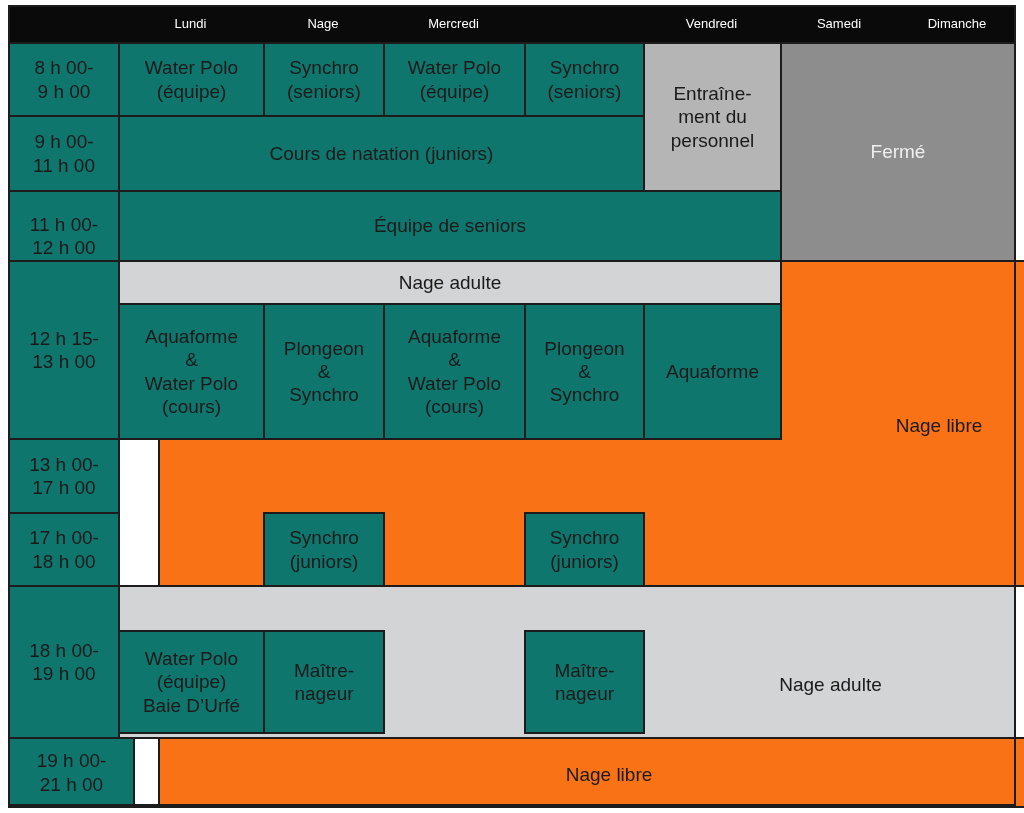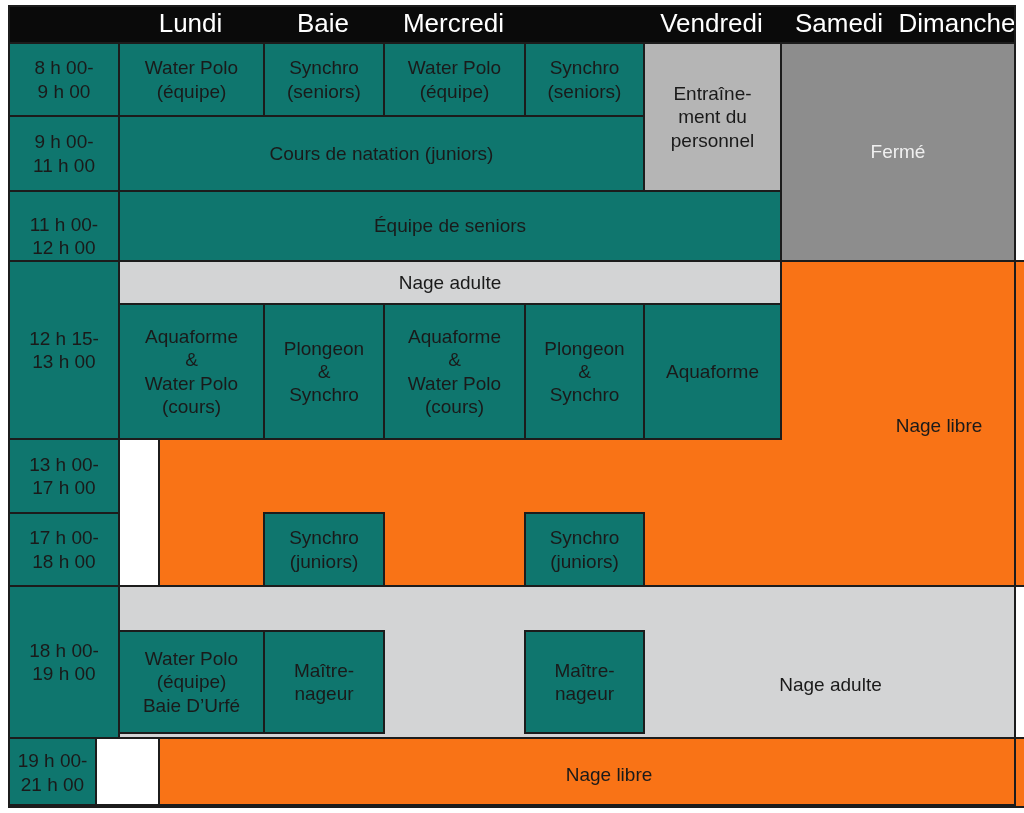--- a/index.html
+++ b/index.html
@@ -28,21 +28,21 @@
     border:2px solid #1c1c1c;border-bottom-width:4px;
     background:transparent;pointer-events:none;z-index:50;
   }
   .header-bar{
     position:absolute;box-sizing:border-box;
     background:#0a0a0a;z-index:10;
   }
   .day{
     position:absolute;box-sizing:border-box;z-index:11;
     display:flex;align-items:center;justify-content:center;
-    color:#ffffff;font-size:26px;
+    color:#ffffff;font-size:13px;
   }
   .region-label{
     position:absolute;box-sizing:border-box;
     display:flex;align-items:center;justify-content:center;
     text-align:center;white-space:pre-line;font-size:19px;
   }
 </style>
 </head>
 <body>
 
@@ -55,41 +55,41 @@
   <div class="cell g-light" style="left:118px;top:585px;width:898px;height:154px;">
     <span class="region-label" style="left:525px;top:43px;width:371px;height:109px;">Nage adulte</span>
   </div>
 
   <div class="cell g-mid" style="left:118px;top:737px;width:898px;height:71px;">
     <span class="region-label" style="left:0;top:0;width:898px;height:71px;">Nage libre</span>
   </div>
 
   <div class="header-bar" style="left:8px;top:5px;width:1008px;height:37px;"></div>
   <div class="day" style="left:118px;top:5px;width:145px;height:37px;">Lundi</div>
-  <div class="day" style="left:263px;top:5px;width:120px;height:37px;">Baie</div>
+  <div class="day" style="left:263px;top:5px;width:120px;height:37px;">Nage</div>
   <div class="day" style="left:383px;top:5px;width:141px;height:37px;">Mercredi</div>
   <div class="day" style="left:643px;top:5px;width:137px;height:37px;">Vendredi</div>
   <div class="day" style="left:780px;top:5px;width:118px;height:37px;">Samedi</div>
   <div class="day" style="left:898px;top:5px;width:118px;height:37px;">Dimanche</div>
 
   <div class="cell" style="left:8px;top:42px;width:112px;height:75px;">8 h 00-
 9 h 00</div>
   <div class="cell" style="left:8px;top:115px;width:112px;height:77px;">9 h 00-
 11 h 00</div>
   <div class="cell" style="left:8px;top:190px;width:112px;height:92px;">11 h 00-
 12 h 00</div>
   <div class="cell" style="left:8px;top:260px;width:112px;height:180px;">12 h 15-
 13 h 00</div>
   <div class="cell" style="left:8px;top:438px;width:112px;height:76px;">13 h 00-
 17 h 00</div>
   <div class="cell" style="left:8px;top:512px;width:112px;height:75px;">17 h 00-
 18 h 00</div>
   <div class="cell" style="left:8px;top:585px;width:112px;height:154px;">18 h 00-
 19 h 00</div>
-  <div class="cell" style="left:8px;top:737px;width:89px;height:71px;">19 h 00-
+  <div class="cell" style="left:8px;top:737px;width:127px;height:71px;">19 h 00-
 21 h 00</div>
 
   <div class="cell" style="left:118px;top:42px;width:147px;height:75px;">Water Polo
 (équipe)</div>
   <div class="cell" style="left:263px;top:42px;width:122px;height:75px;">Synchro
 (seniors)</div>
   <div class="cell" style="left:383px;top:42px;width:143px;height:75px;">Water Polo
 (équipe)</div>
   <div class="cell" style="left:524px;top:42px;width:121px;height:75px;">Synchro
 (seniors)</div>

